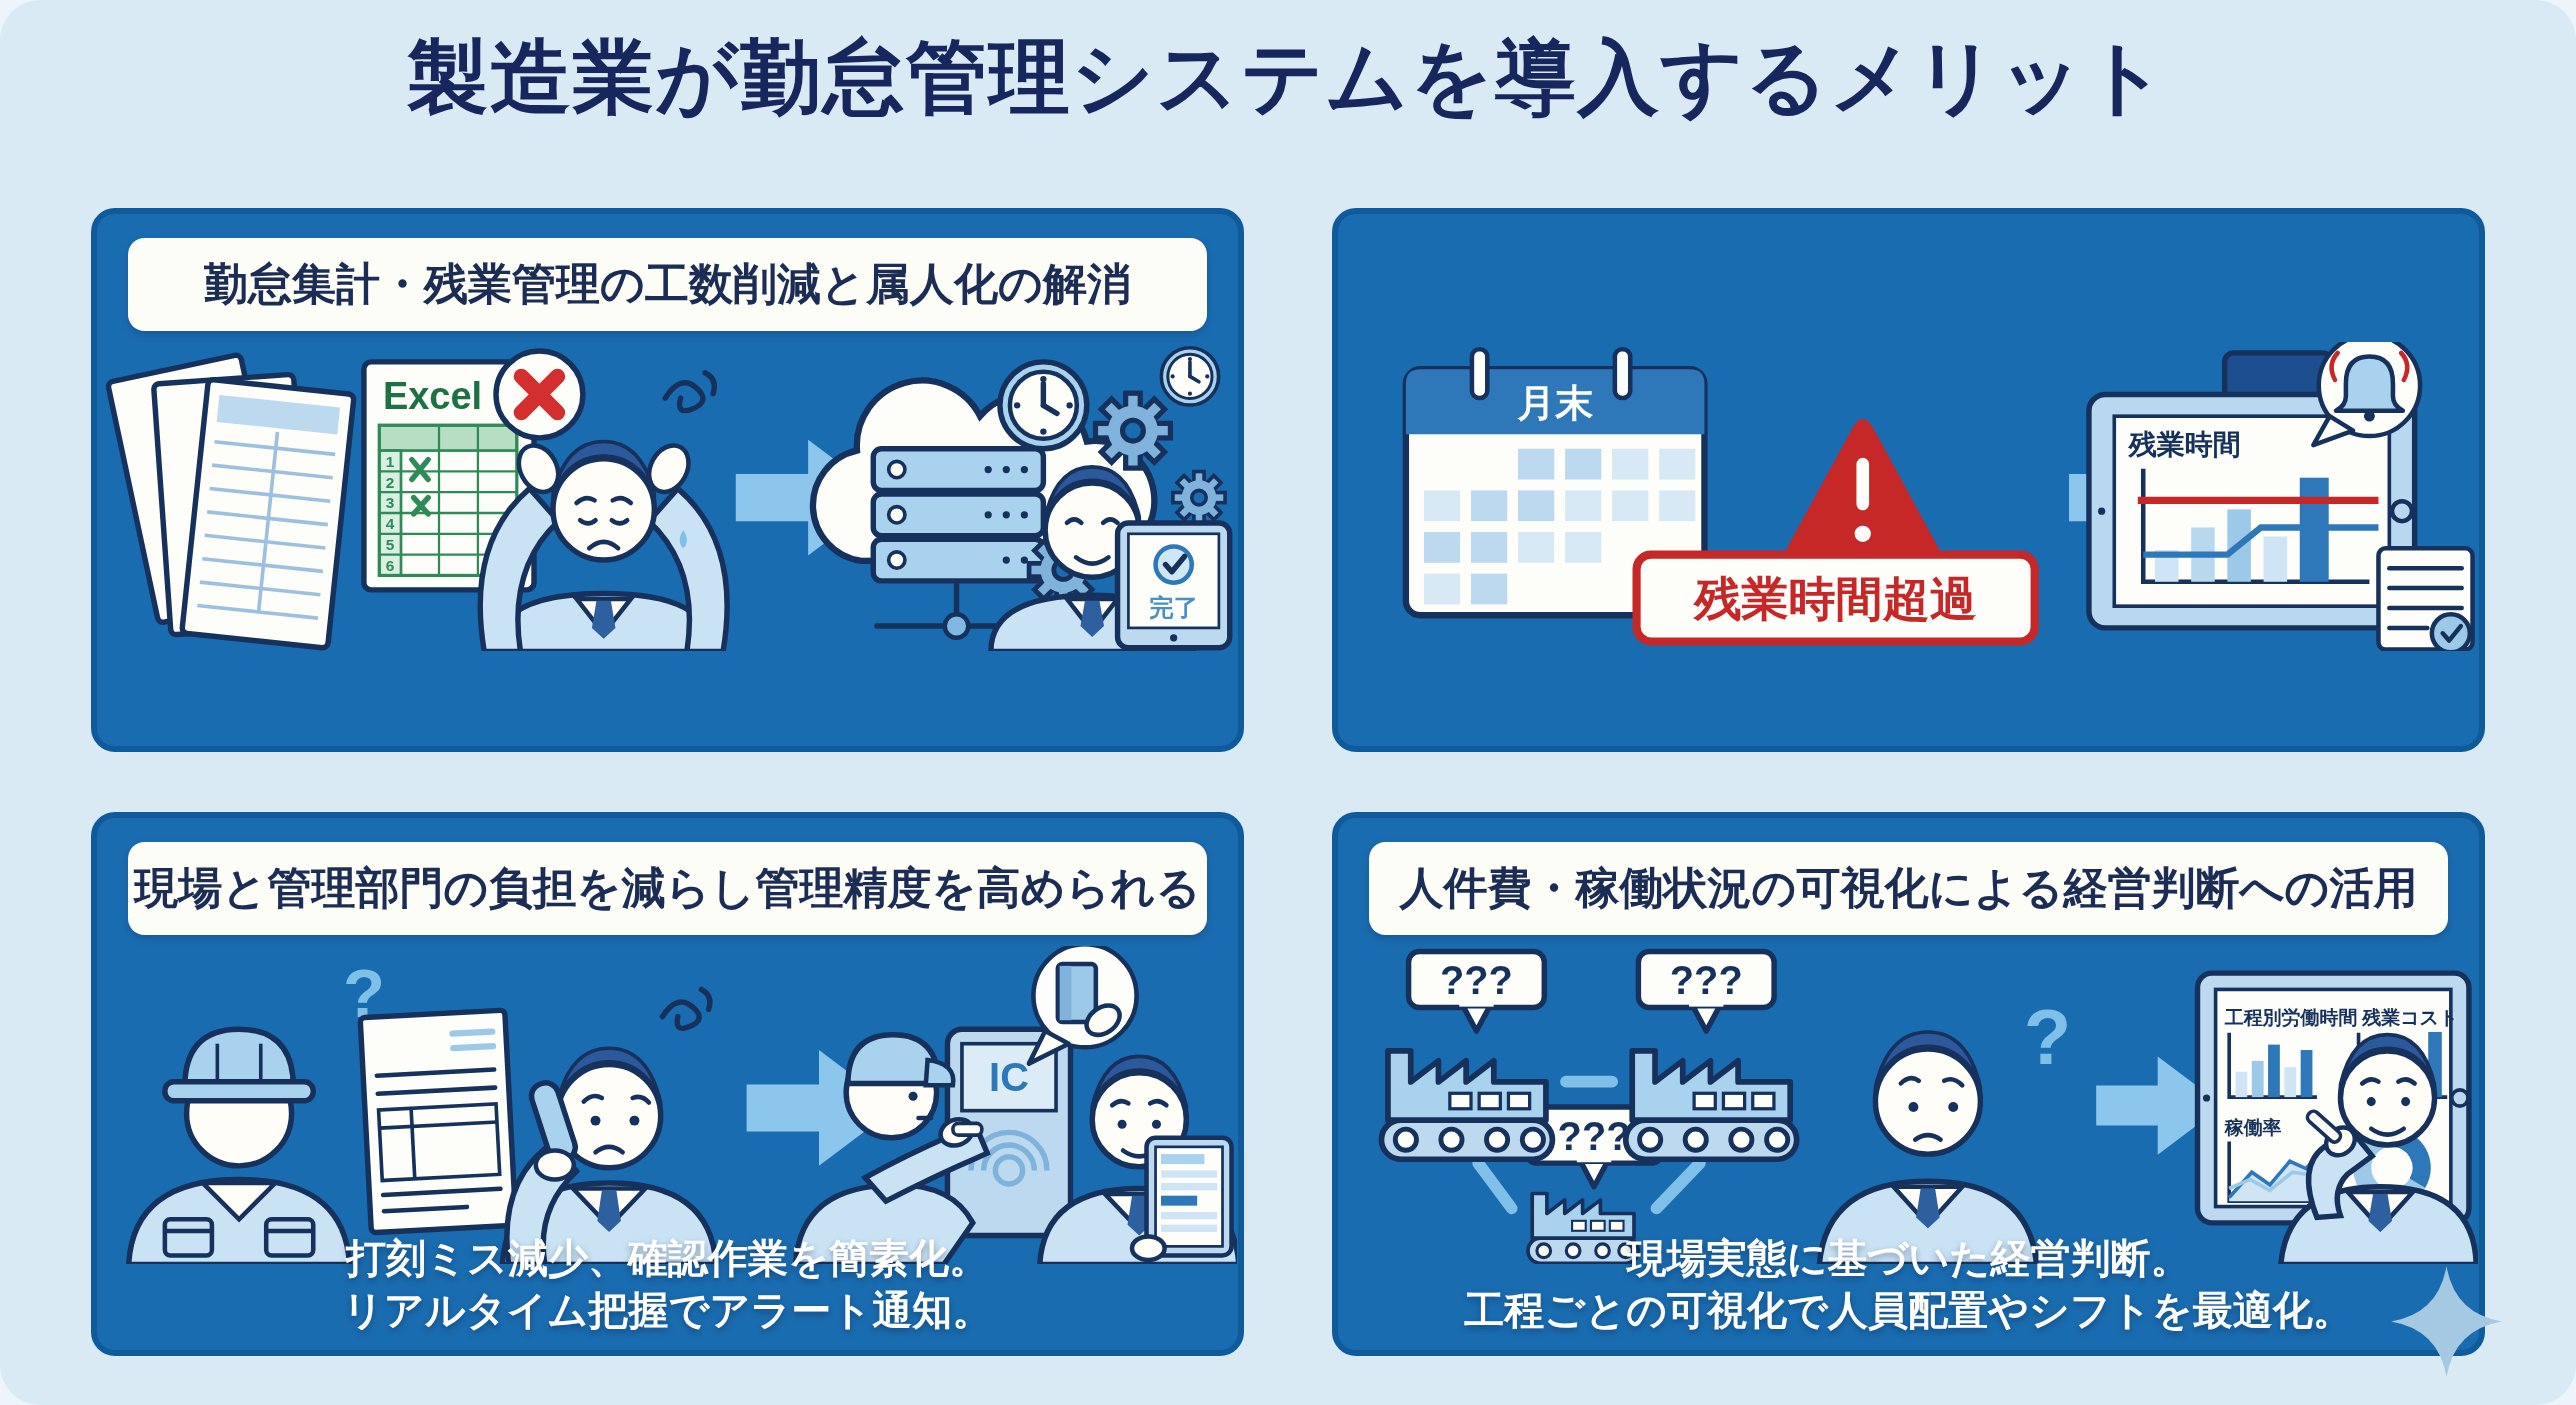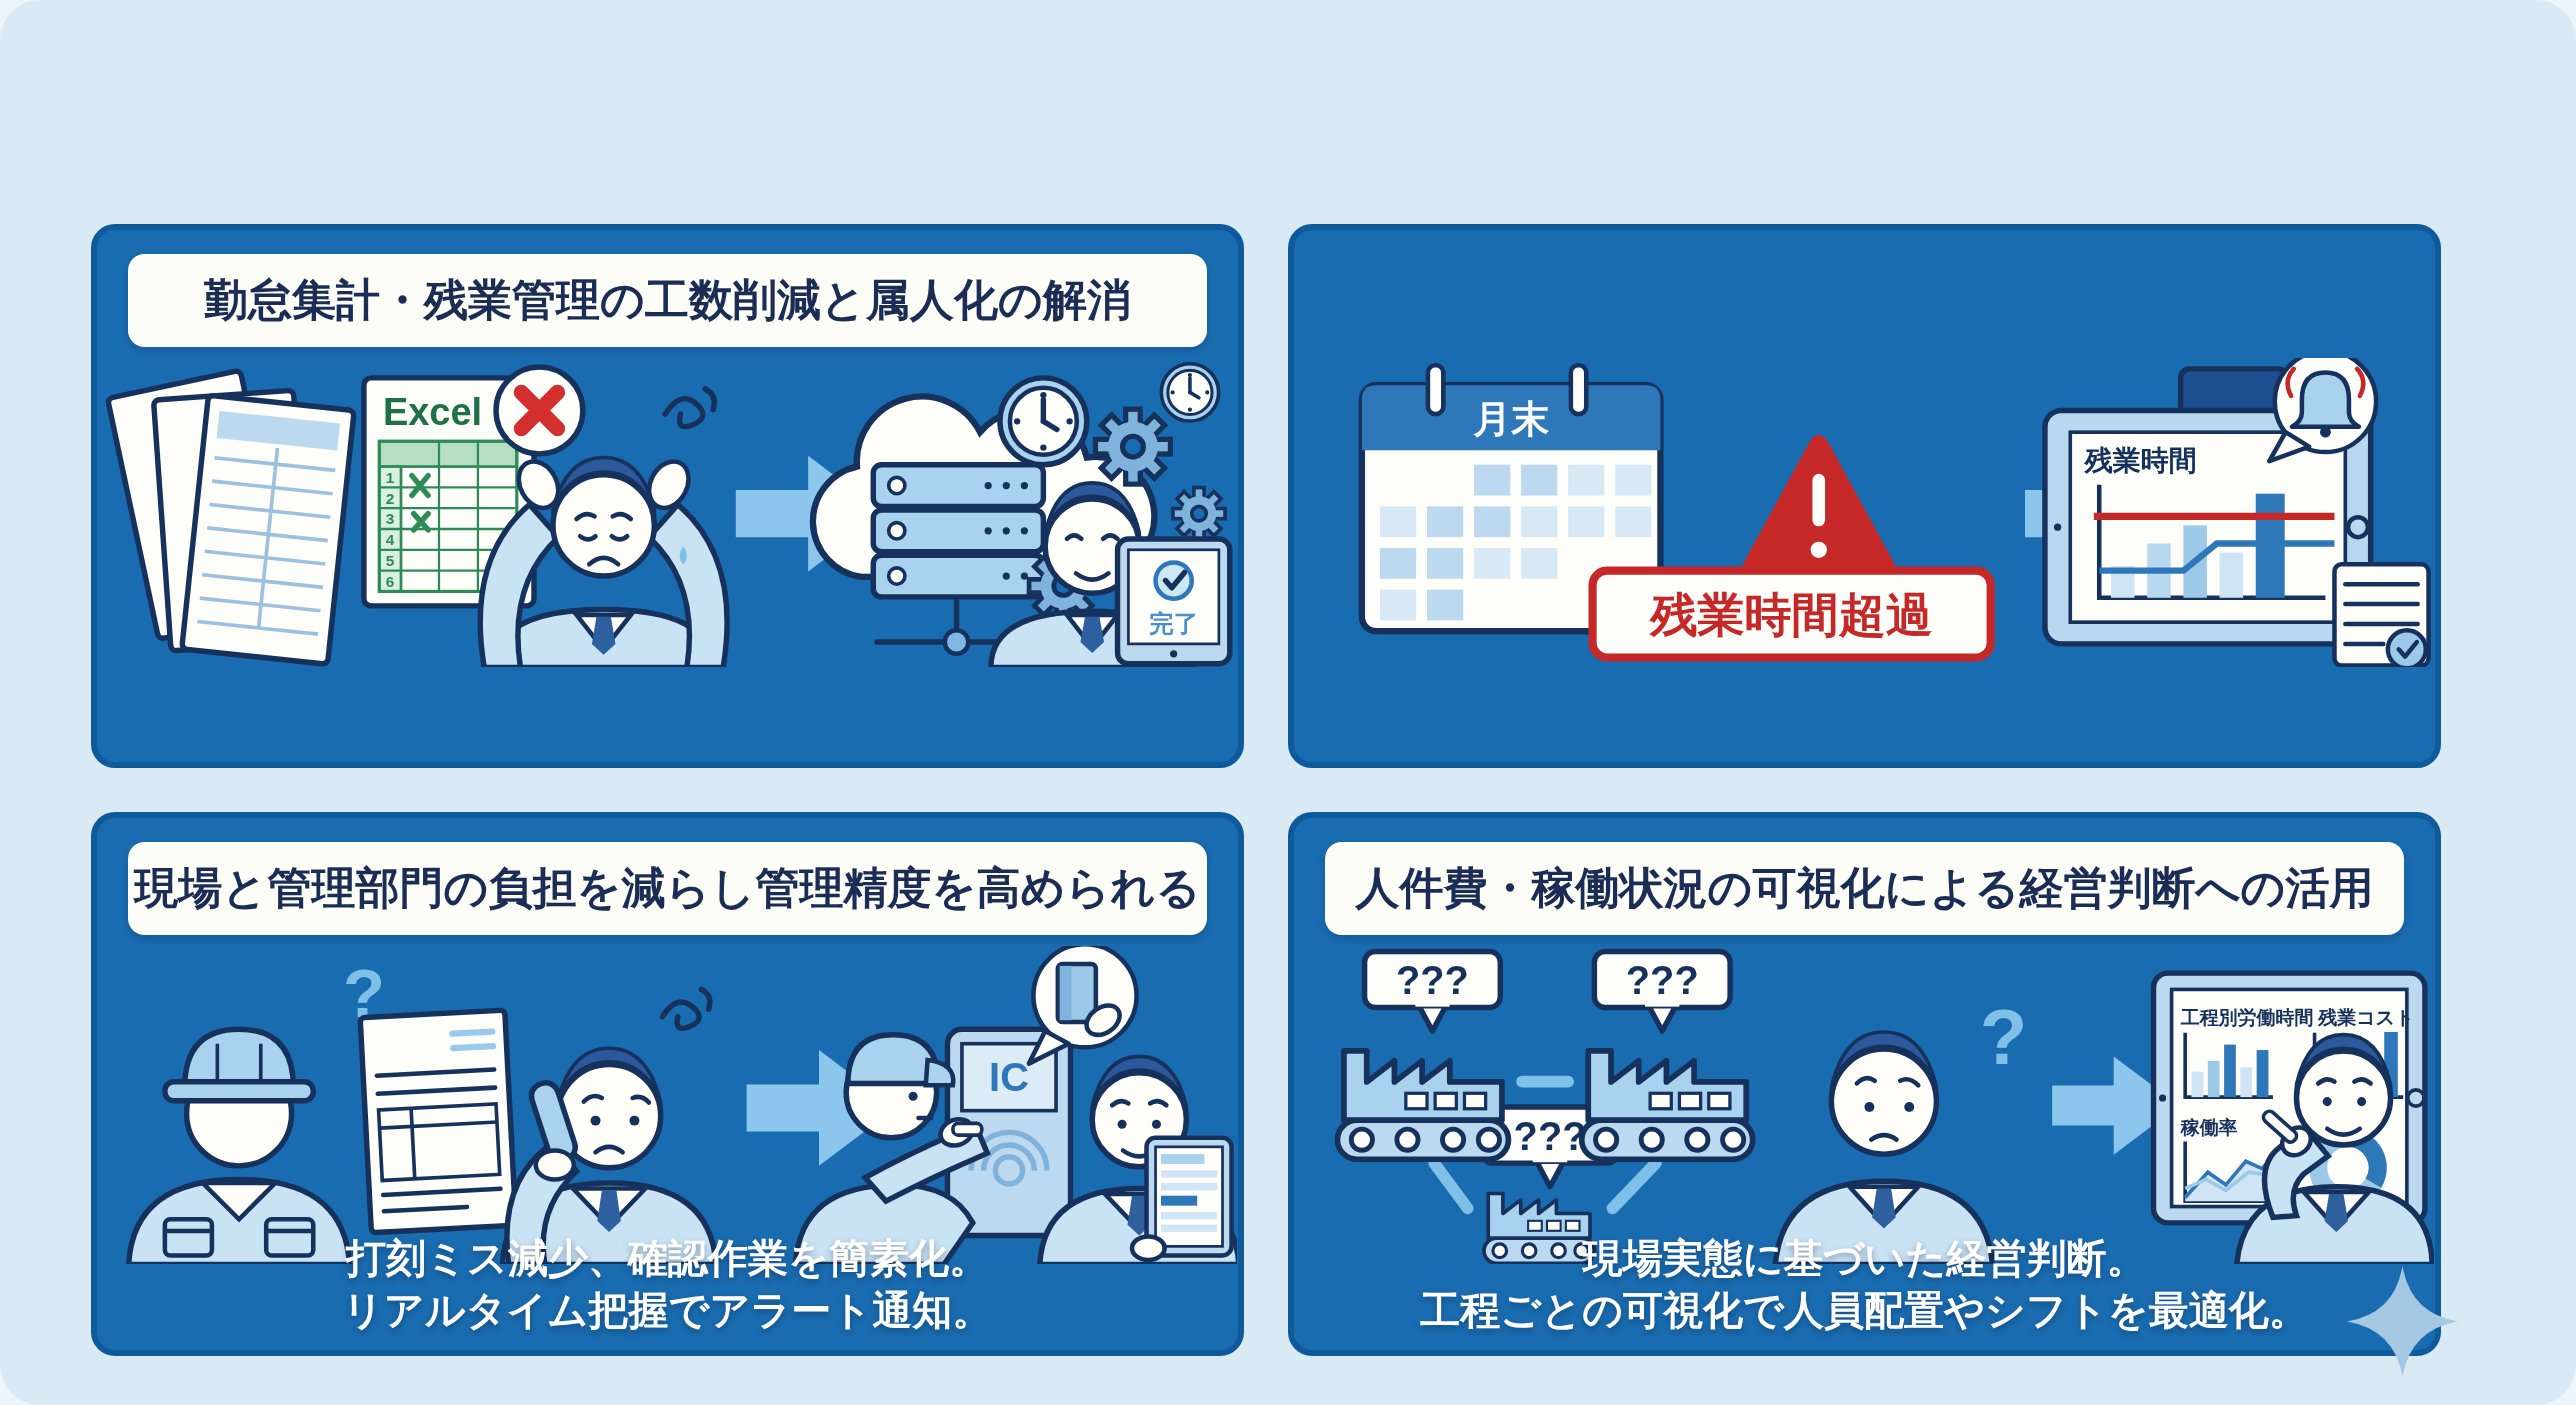--- a/index.html
+++ b/index.html
@@ -13,25 +13,25 @@
     position:absolute;inset:0;
     background:#d9eaf4;border-radius:40px;
   }
   .main-title{
     position:absolute;top:24px;left:0;right:0;
     text-align:center;
     font-size:81px;font-weight:bold;color:#17265c;
     letter-spacing:1.8px;
   }
   .grid{
-    position:absolute;left:91px;top:224px;
+    position:absolute;left:91px;top:208px;
     display:grid;
     grid-template-columns:1153px 1153px;
     grid-template-rows:544px 544px;
-    column-gap:88px;row-gap:60px;gap:44px;
+    column-gap:88px;row-gap:60px;
   }
   .panel{
     position:relative;
     background:#1a6cb0;
     border:6.4px solid #0f5a9b;
     border-radius:24px;
     box-sizing:border-box;
   }
   .panel-header{
     position:absolute;left:31px;right:31px;top:24px;height:93px;
@@ -101,20 +101,21 @@
       <g id="qbubble">
         <rect x="0" y="0" width="150" height="62" rx="12" fill="#fdfdfa" stroke="#16325c" stroke-width="6"></rect>
         <path d="M60,60 L75,88 L90,60 Z" fill="#fdfdfa" stroke="#16325c" stroke-width="6" stroke-linejoin="round"></path>
         <rect x="56" y="52" width="38" height="9" fill="#fdfdfa"></rect>
         <text x="75" y="47" text-anchor="middle" font-size="44" font-weight="bold" fill="#16325c">???</text>
       </g>
       <path id="sparkle" d="M0,-55 Q8,-8 55,0 Q8,8 0,55 Q-8,8 -55,0 Q-8,-8 0,-55 Z"></path>
     </defs>
   </svg>
 
+  <div class="main-title">製造業が勤怠管理システムを導入するメリット</div>
 
   <div class="grid">
 
     <div class="panel">
       <div class="panel-header">勤怠集計・残業管理の工数削減と属人化の解消</div>
       <svg class="illus" viewBox="0 0 1260 342">
 
         <g>
           <g transform="rotate(-12 120 170)">
               <rect x="40" y="25" width="150" height="272" rx="6" fill="#fdfdfa" stroke="#16325c" stroke-width="6"></rect>

